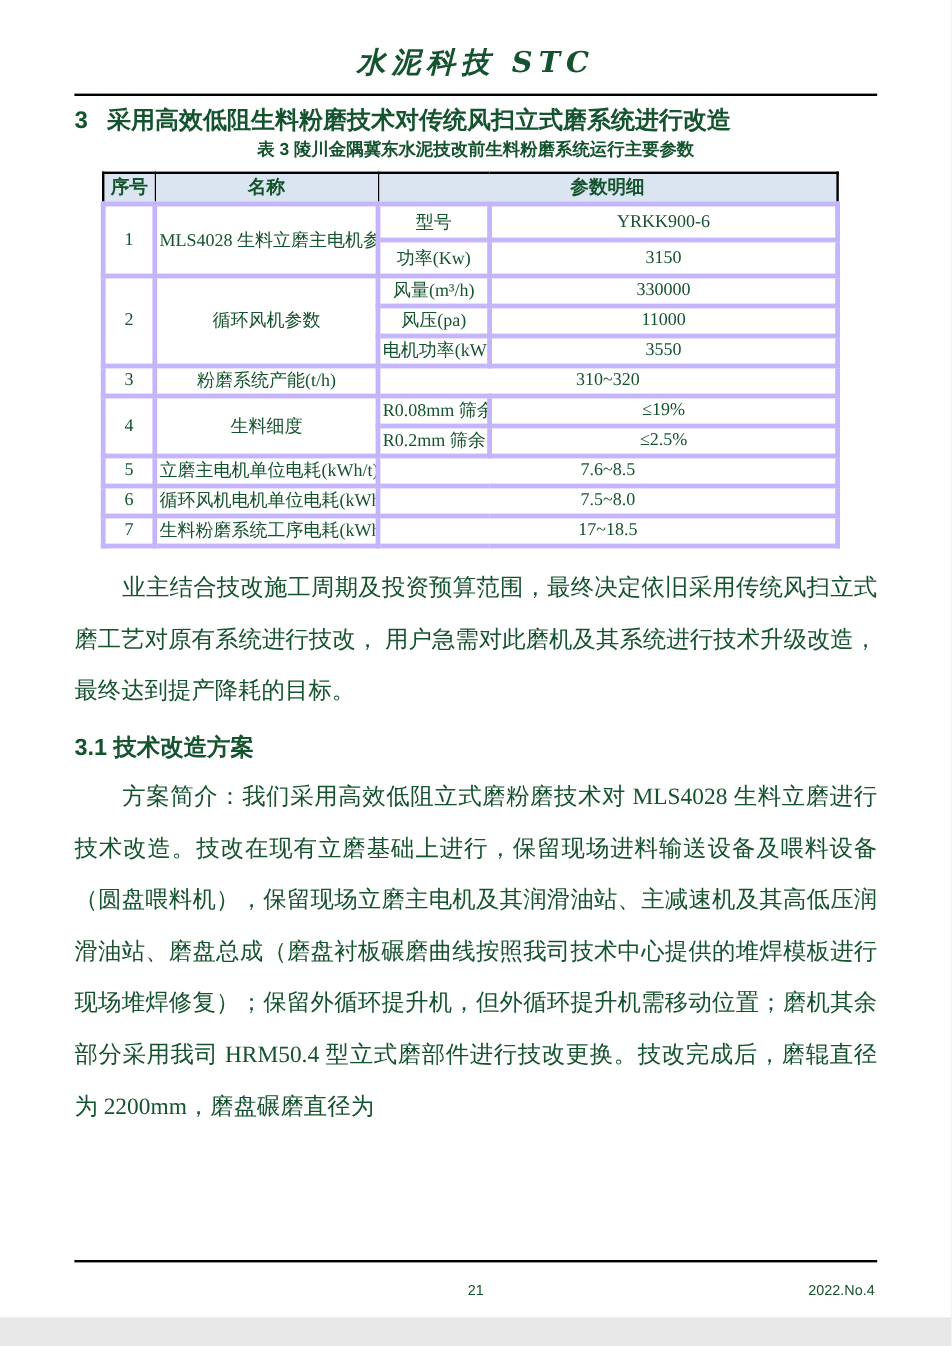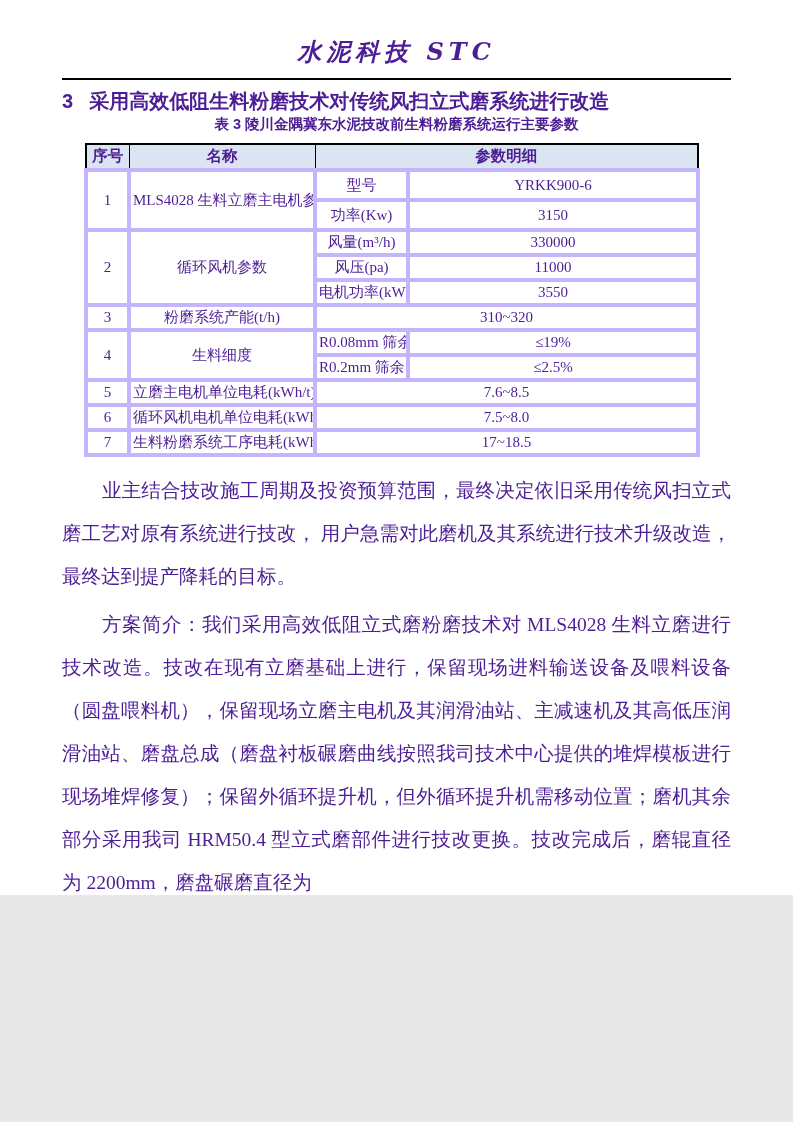--- a/index.html
+++ b/index.html
@@ -1,23 +1,23 @@
 <!DOCTYPE html>
 <html><head>
 <meta charset="utf-8">
 <style>
   * { box-sizing: border-box; }
   html, body { margin: 0; padding: 0; background: #e8e8e8; }
   .page {
     position: relative;
-    width: 793px; height: 895px;
+    width: 793px; height: 1098px;
     margin: 0 auto;
     background: #ffffff;
     overflow: hidden;
-    color: #4c1d95;
+    color: #14532d;
     font-family: "Liberation Serif", "DejaVu Serif", serif;
   }
   .content { padding: 36px 62px 0 62px; }
 
   .doc-header {
     text-align: center;
     font-family: "DejaVu Serif", serif;
     font-style: italic;
     font-weight: bold;
     font-size: 24px;
@@ -183,20 +183,21 @@
         <tr>
           <td>7</td>
           <td>生料粉磨系统工序电耗(kWh/t)</td>
           <td colspan="2">17~18.5</td>
         </tr>
       </tbody>
     </table>
 
     <p class="body-para" style="margin-top:12px">业主结合技改施工周期及投资预算范围，最终决定依旧采用传统风扫立式磨工艺对原有系统进行技改， 用户急需对此磨机及其系统进行技术升级改造，最终达到提产降耗的目标。</p>
 
+    <div class="subsection-heading">3.1 技术改造方案</div>
 
     <p class="body-para" style="margin-top:5px">方案简介：我们采用高效低阻立式磨粉磨技术对 MLS4028 生料立磨进行技术改造。技改在现有立磨基础上进行，保留现场进料输送设备及喂料设备（圆盘喂料机），保留现场立磨主电机及其润滑油站、主减速机及其高低压润滑油站、磨盘总成（磨盘衬板碾磨曲线按照我司技术中心提供的堆焊模板进行现场堆焊修复）；保留外循环提升机，但外循环提升机需移动位置；磨机其余部分采用我司 HRM50.4 型立式磨部件进行技改更换。技改完成后，磨辊直径为 2200mm，磨盘碾磨直径为</p>
   </div>
 
   <div class="page-footer">
     <div class="footer-row">
       <div class="footer-page">21</div>
       <div class="footer-issue">2022.No.4</div>
     </div>
   </div>

